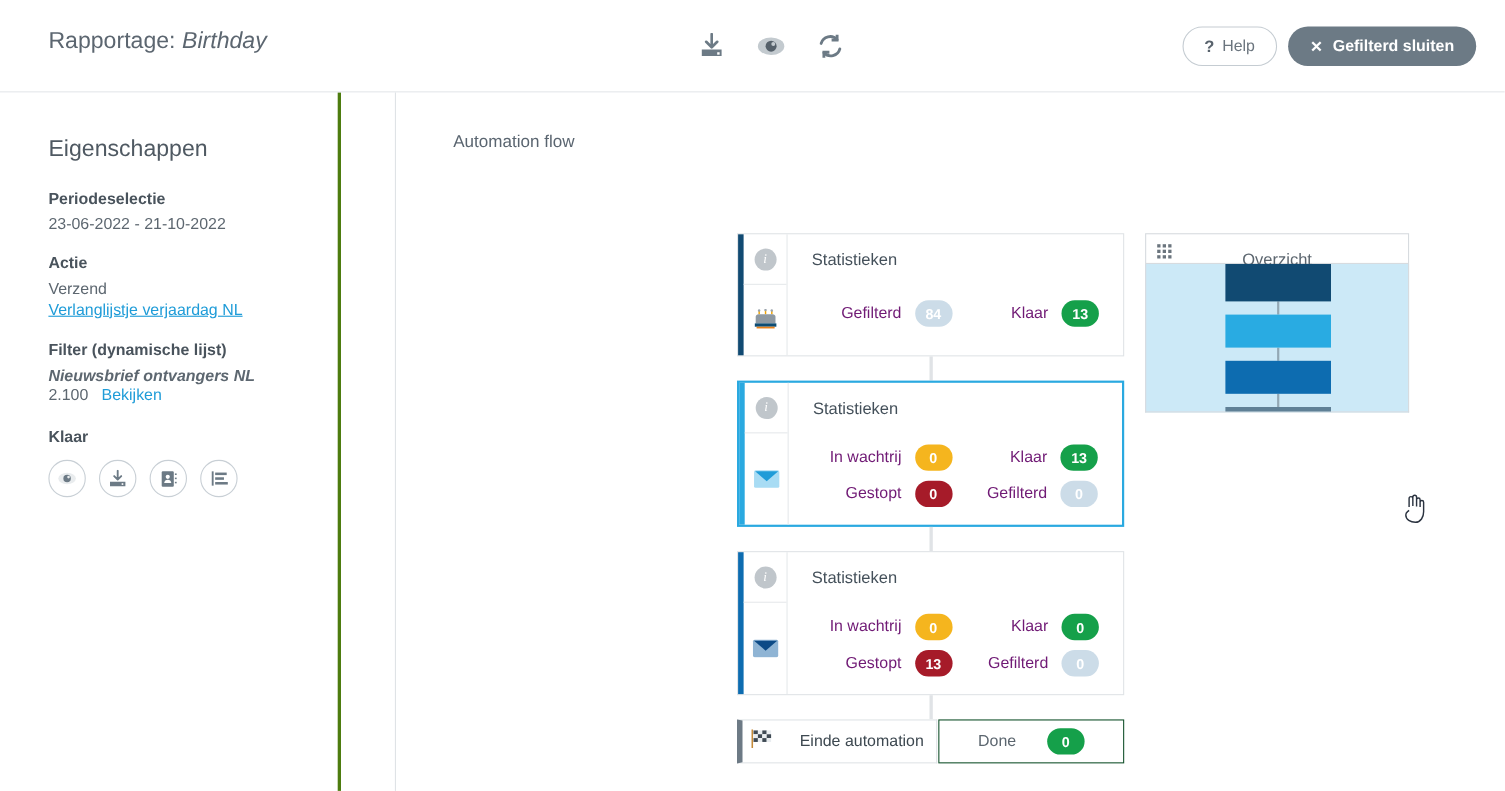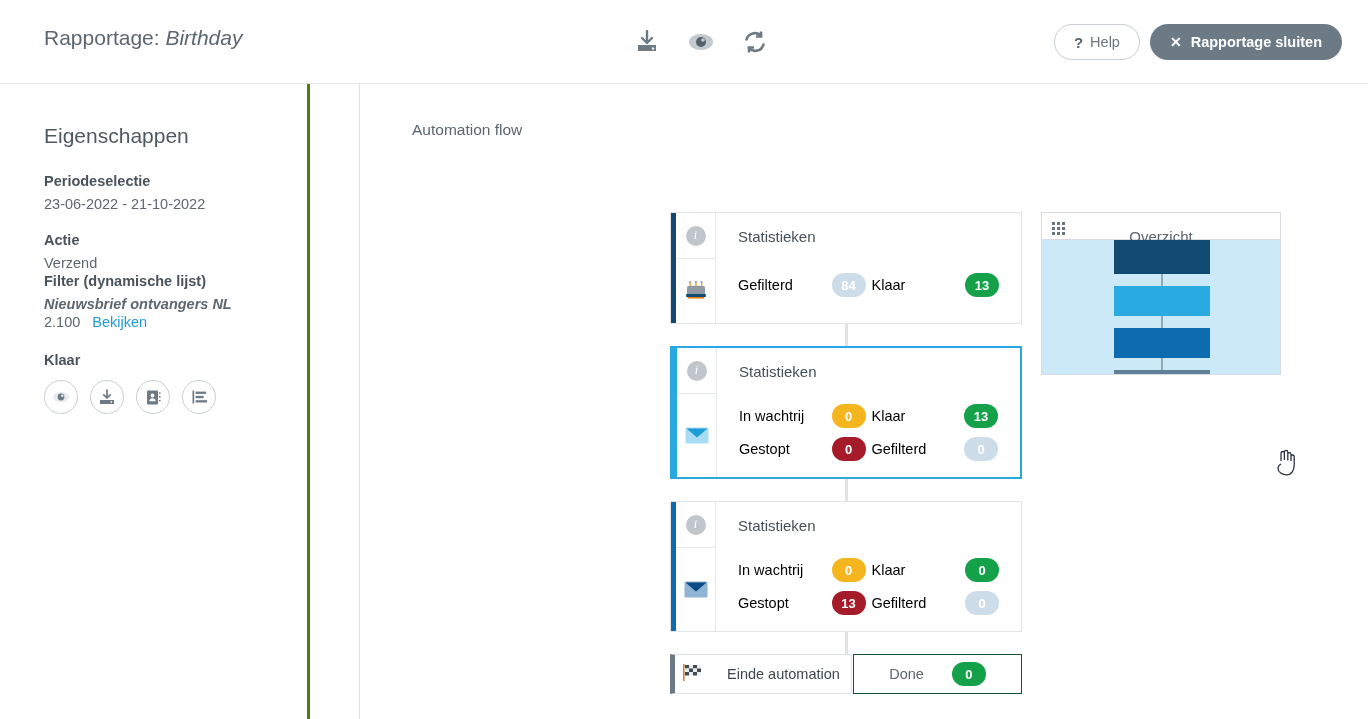--- a/index.html
+++ b/index.html
@@ -161,21 +161,21 @@
   .card-head {
     height: 46px; display: flex; align-items: center;
     padding-left: 22px; font-size: 15px; color: #44505a; font-weight: 400;
   }
   .stat-grid {
     padding: 10px 22px 16px 22px;
     display: grid; grid-template-columns: 1fr auto 1fr auto;
     align-items: center; row-gap: 9px; column-gap: 6px;
   }
   .stat-grid.single { padding: 14px 22px 26px 22px; }
-  .stat-label { font-size: 14.5px; color: #000000; }
+  .stat-label { font-size: 14.5px; color: #701a75; text-align: right; }
   .badge {
     min-width: 34px; height: 24px; border-radius: 12px;
     display: inline-flex; align-items: center; justify-content: center;
     font-size: 13px; font-weight: 700; color: #fff; padding: 0 9px;
     justify-self: start; margin-left: 6px;
   }
   .badge.green { background: #15a04a; }
   .badge.amber { background: #f5b51e; }
   .badge.red   { background: #a61b29; }
   .badge.grey  { background: #ccdce8; color: #ffffff; }
@@ -265,35 +265,38 @@
     </button>
   </div>
 
   <div class="header-right">
     <button class="btn-help">
       <span class="qm">?</span>
       <span>Help</span>
     </button>
     <button class="btn-close">
       <span class="xm">✕</span>
-      <span>Rapportage sluiten</span>
+      <span>Gefilterd sluiten</span>
     </button>
   </div>
 </div>
 
 <div class="body-wrap">
 
   <aside class="sidebar">
     <div class="side-h1">Eigenschappen</div>
 
     <div class="side-label">Periodeselectie</div>
     <div class="side-value">23-06-2022 - 21-10-2022</div>
 
     <div class="side-label">Actie</div>
     <div class="side-value tight">Verzend</div>
+    <div style="margin-bottom:20px;">
+      <a class="side-link">Verlanglijstje verjaardag NL</a>
+    </div>
 
     <div class="side-label">Filter (dynamische lijst)</div>
     <div class="side-value tight side-italic">Nieuwsbrief ontvangers NL</div>
     <div class="filter-count-row">
       <span class="cnt">2.100</span>
       <a class="side-link plain">Bekijken</a>
     </div>
 
     <div class="side-label">Klaar</div>
     <div class="action-icons">

